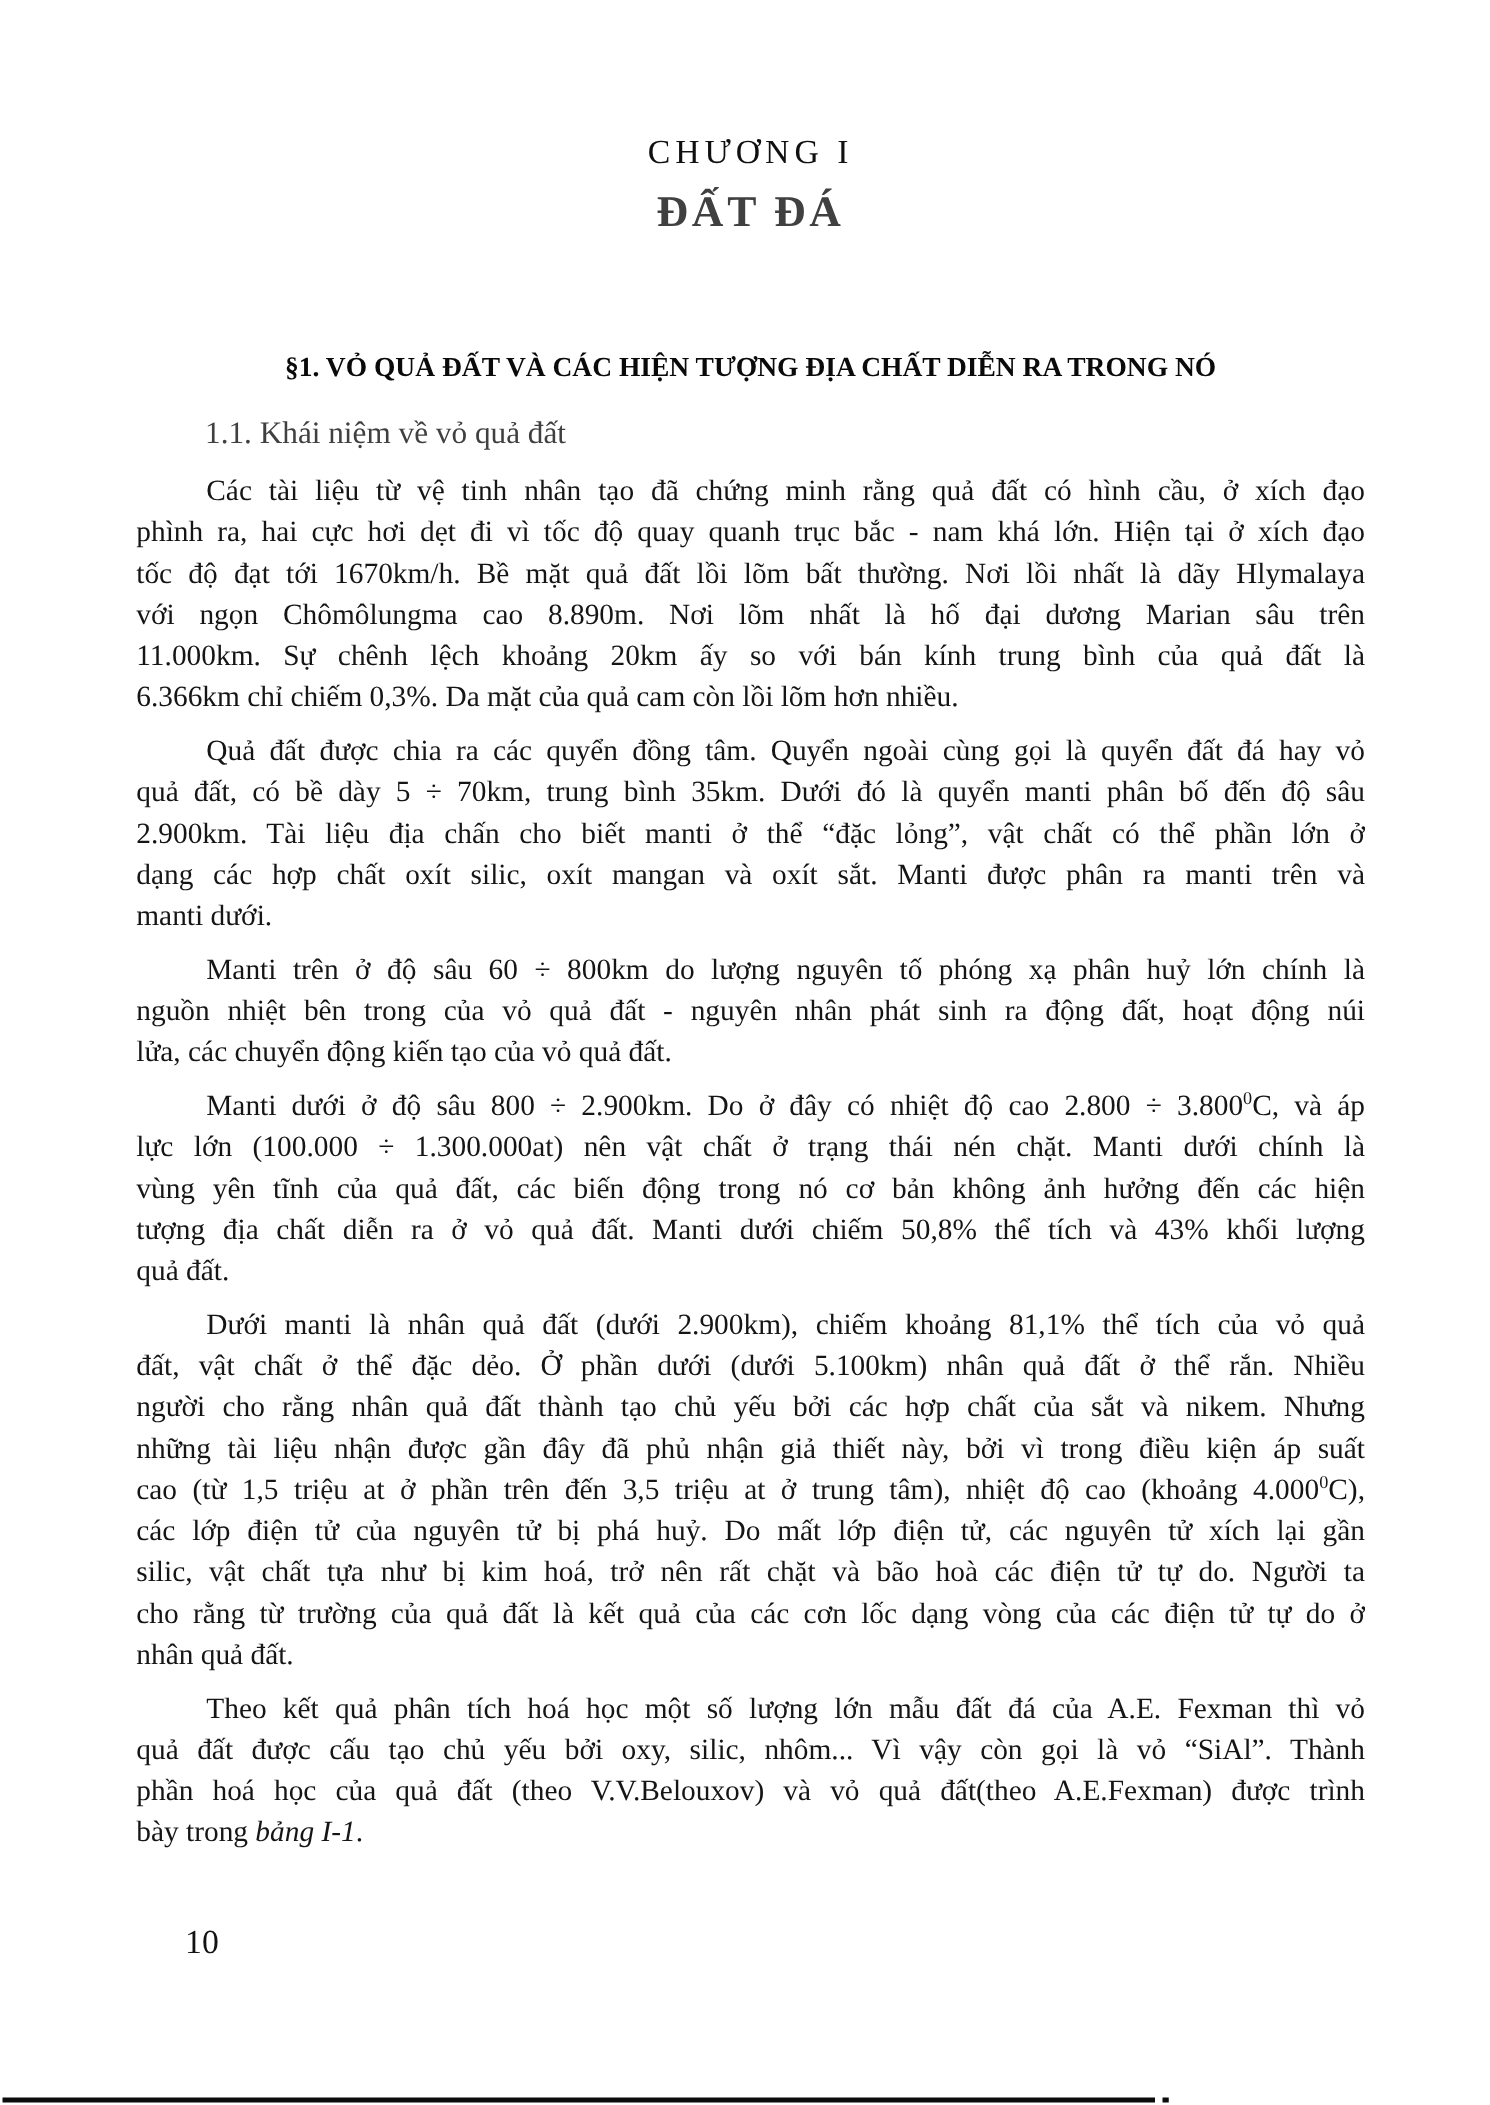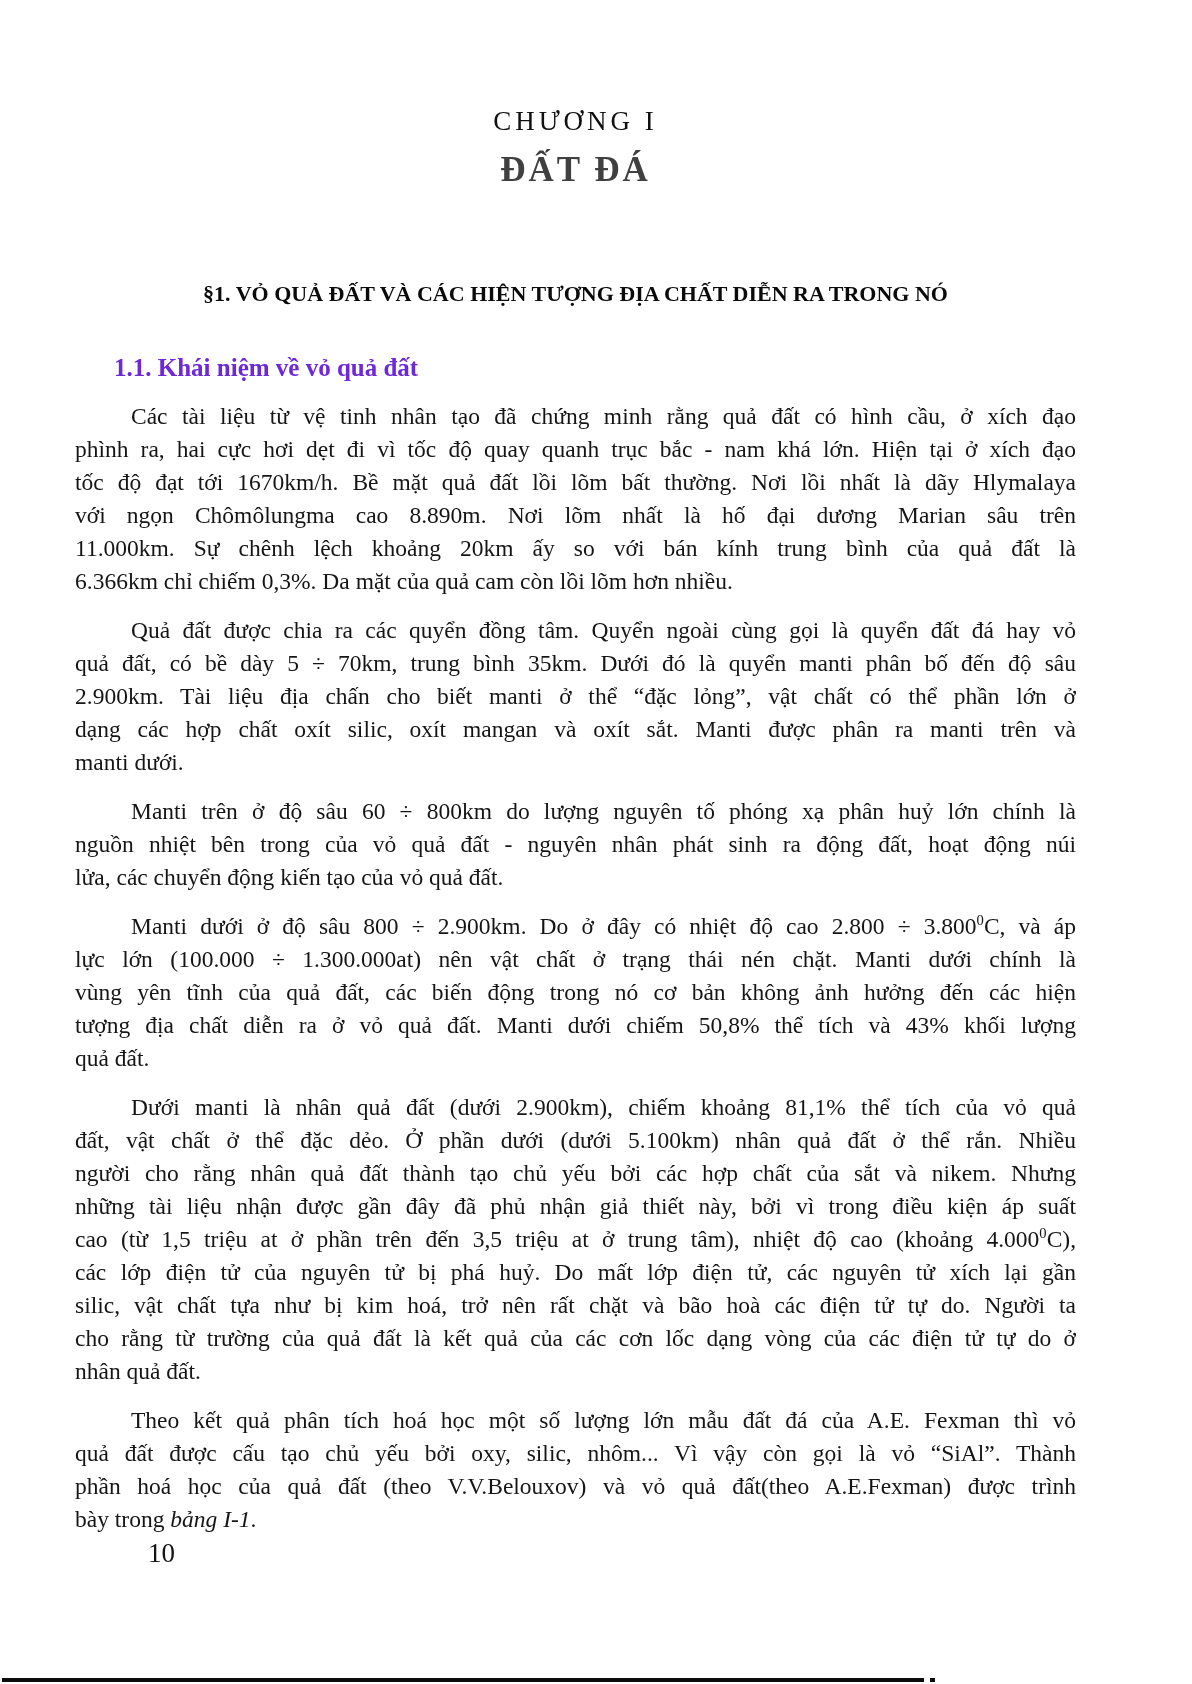--- a/index.html
+++ b/index.html
@@ -6,21 +6,21 @@
   .page {
     position: relative;
     width: 1192px;
     height: 1684px;
     margin: 0 auto;
     background: #ffffff;
     color: #151515;
     font-family: "Liberation Serif", "DejaVu Serif", serif;
     overflow: hidden;
     box-sizing: border-box;
-    padding: 0 100px 0 59px;
+    padding: 0 100px 0 109px;
   }
   .kicker {
     margin-top: 104px;
     text-align: center;
     font-size: 27px;
     line-height: 34px;
     letter-spacing: 4px;
     color: #101010;
   }
   .chapter-title {
@@ -34,29 +34,29 @@
   }
   .section-heading {
     margin-top: 84px;
     text-align: center;
     font-size: 22px;
     line-height: 36px;
     font-weight: bold;
     color: #0a0a0a;
   }
   .subsection-heading {
-    margin-top: 40px;
+    margin-top: 19px;
     padding-left: 55px;
     font-size: 25px;
     line-height: 32px;
-    font-weight: bold;
-    color: #6d28d9;
+    font-weight: normal;
+    color: #404040;
   }
   .body-text { margin-top: 14px; }
-  .para { margin: 16px; }
+  .para { margin: 0; }
   .para + .para { margin-top: 10px; }
   .line {
     font-size: 23.5px;
     height: 33px;
     line-height: 33px;
     overflow: hidden;
     text-align: justify;
     text-align-last: justify;
     -moz-text-align-last: justify;
     white-space: nowrap;

